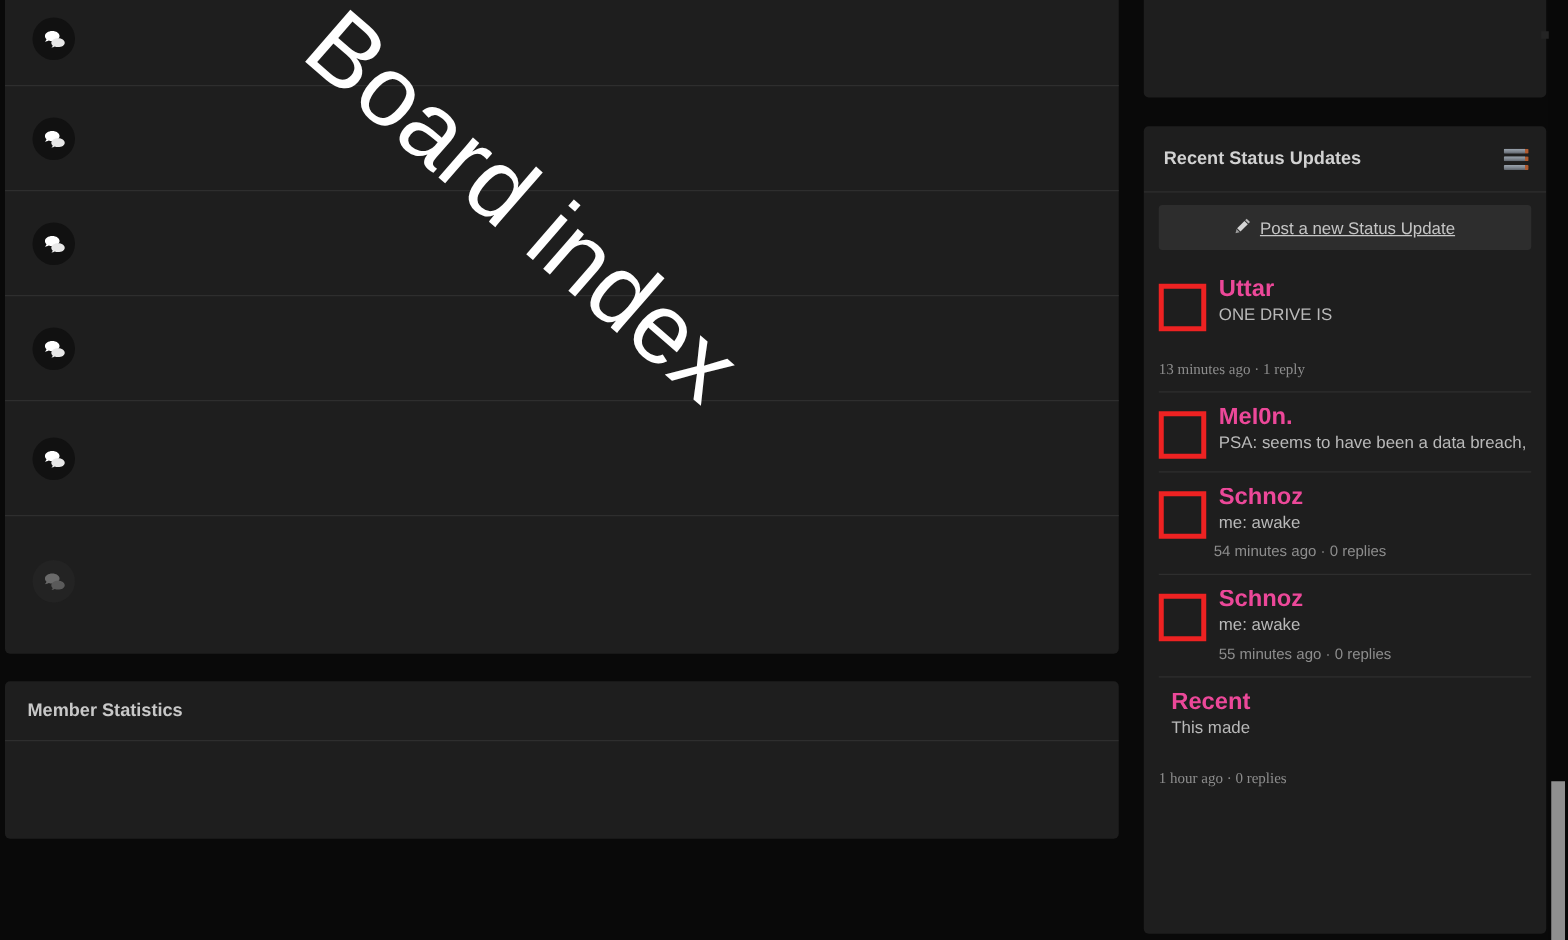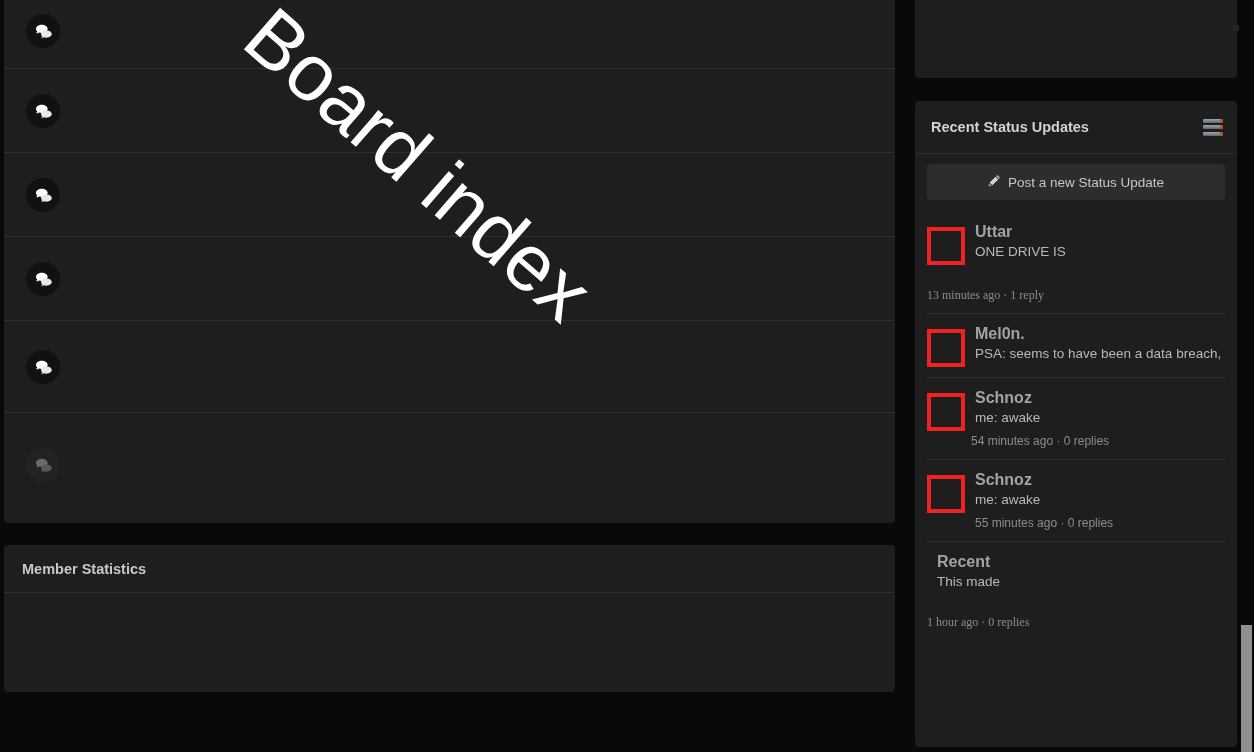--- a/index.html
+++ b/index.html
@@ -84,21 +84,21 @@
     letter-spacing: 0px;
     pointer-events: none;
   }
 
   
   #member-stats {
     position: absolute;
     left: 0;
     top: 545px;
     width: 891px;
-    height: 147px;
+    height: 126px;
     background: #1e1e1e;
     border-radius: 4px;
   }
   #member-stats-header {
     height: 48px;
     display: flex;
     align-items: center;
     padding: 0 18px;
     border-bottom: 1px solid #2e2e2e;
   }
@@ -174,20 +174,21 @@
     background: #2d2d2d;
     border-radius: 3px;
     display: flex;
     align-items: center;
     justify-content: center;
     gap: 7px;
     color: #c6c6c6;
     font-size: 13.5px;
     cursor: pointer;
     margin-bottom: 10px;
+    text-decoration: underline;
   }
   .pencil-icon { display: block; }
 
   .status-item {
     border-top: 1px solid #2e2e2e;
     padding: 12px 0 10px 0;
   }
   .status-item.first { border-top: none; padding-top: 14px; }
 
   .status-row { display: flex; gap: 10px; align-items: flex-start; }
@@ -202,23 +203,23 @@
   }
   .avatar-missing {
     width: 0px;
     height: 38px;
     flex: none;
   }
 
   .status-text { flex: 1; min-width: 0; overflow: hidden; }
 
   .status-username {
-    font-size: 16px;
+    font-size: 19px;
     font-weight: bold;
-    color: #a3a3a3;
+    color: #ec4899;
     white-space: nowrap;
     overflow: hidden;
     line-height: 16px;
     -webkit-mask-image: linear-gradient(to right, #000 calc(100% - 8px), transparent 100%);
     mask-image: linear-gradient(to right, #000 calc(100% - 8px), transparent 100%);
   }
   .status-message {
     font-size: 13.5px;
     color: #b9b9b9;
     white-space: nowrap;

